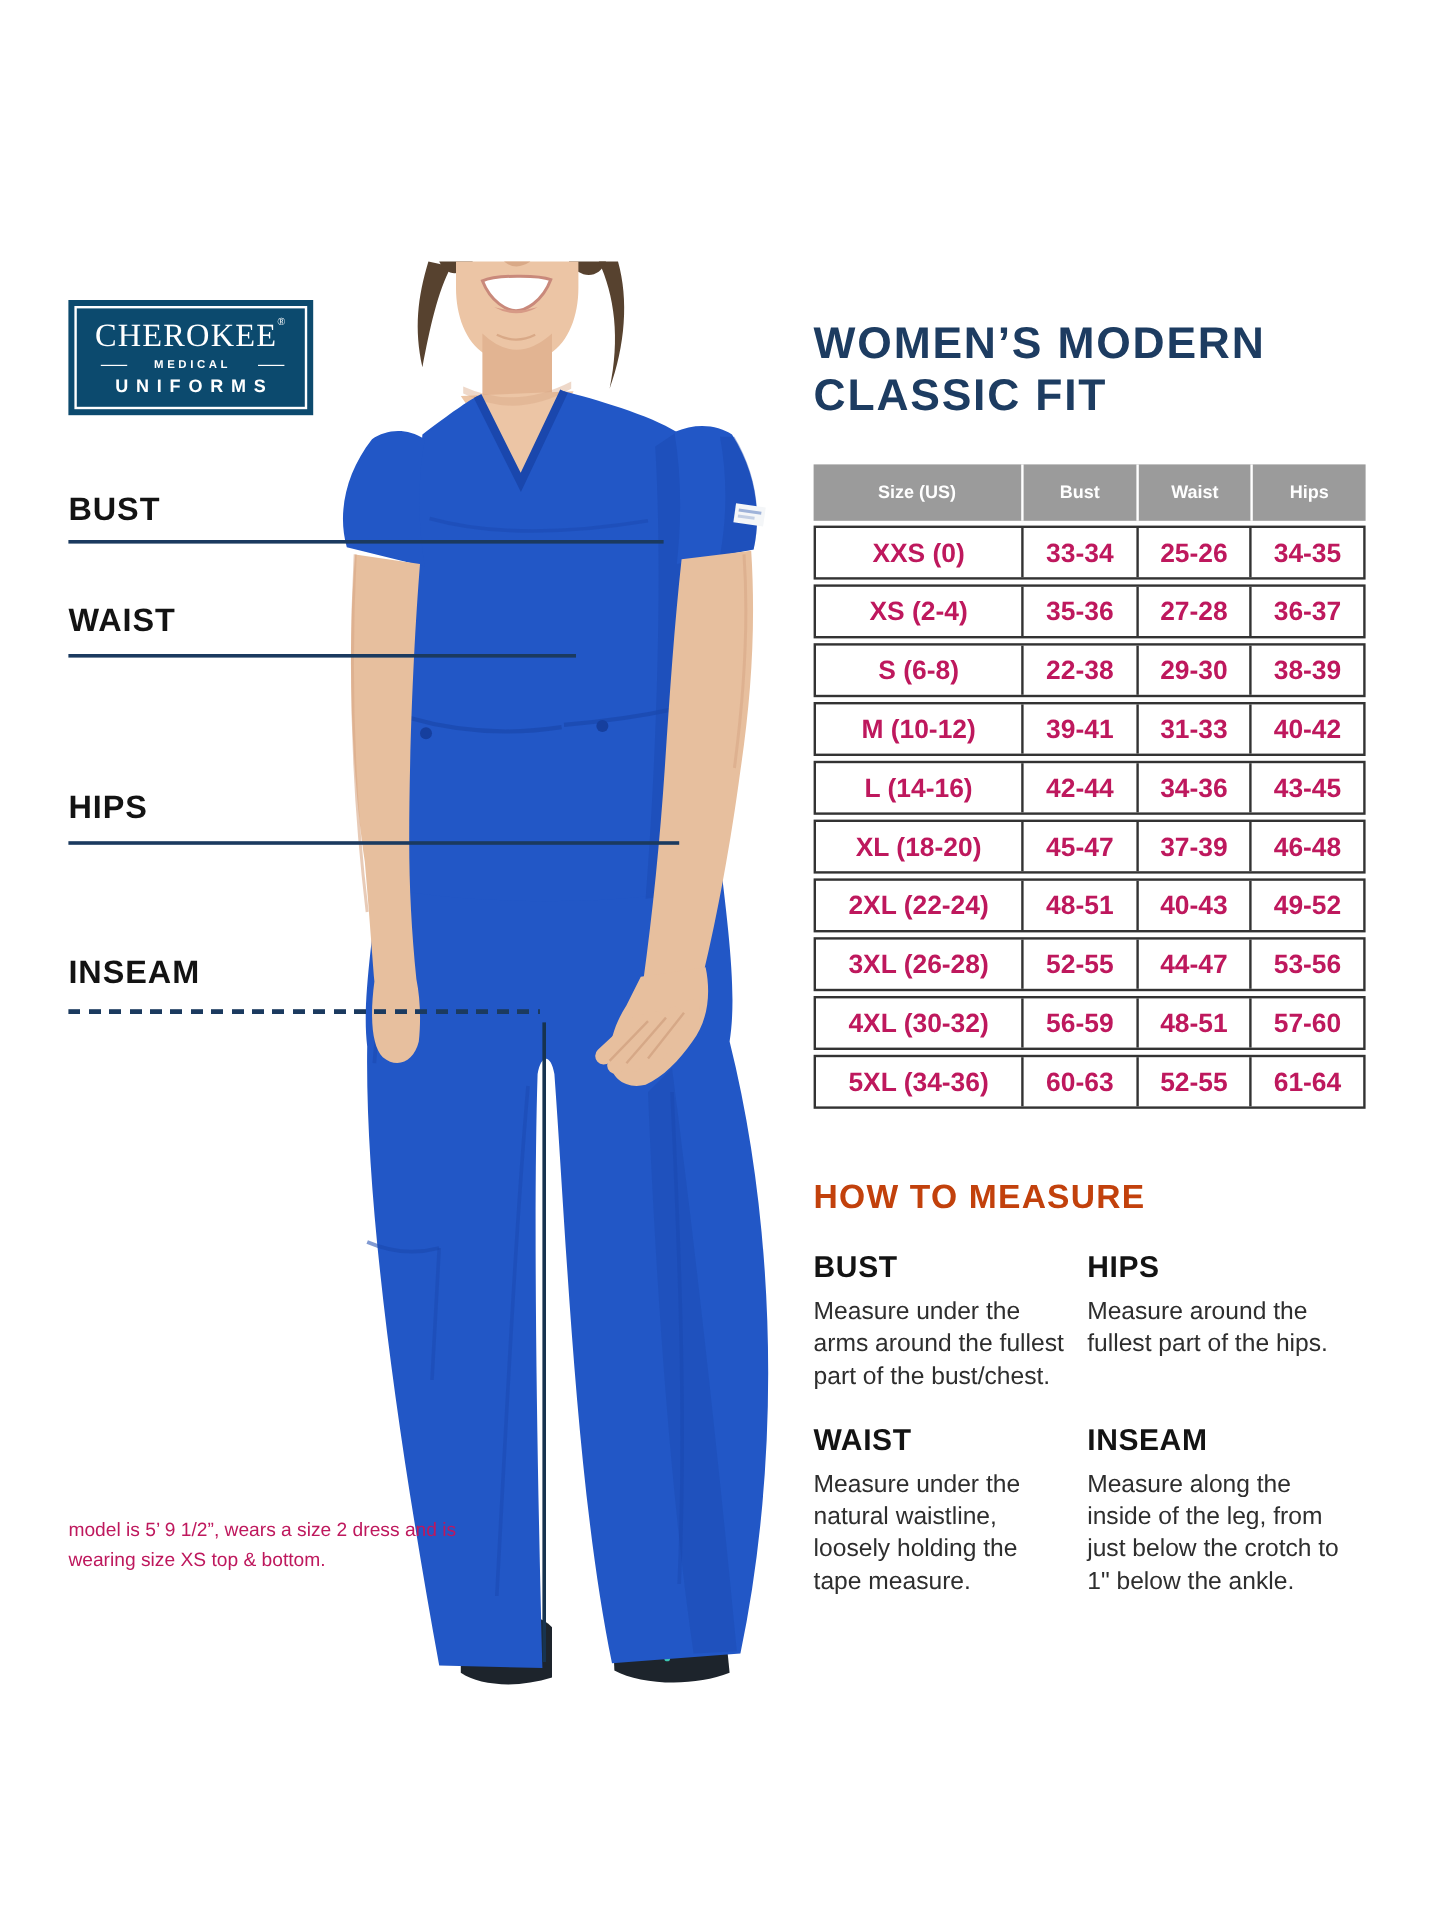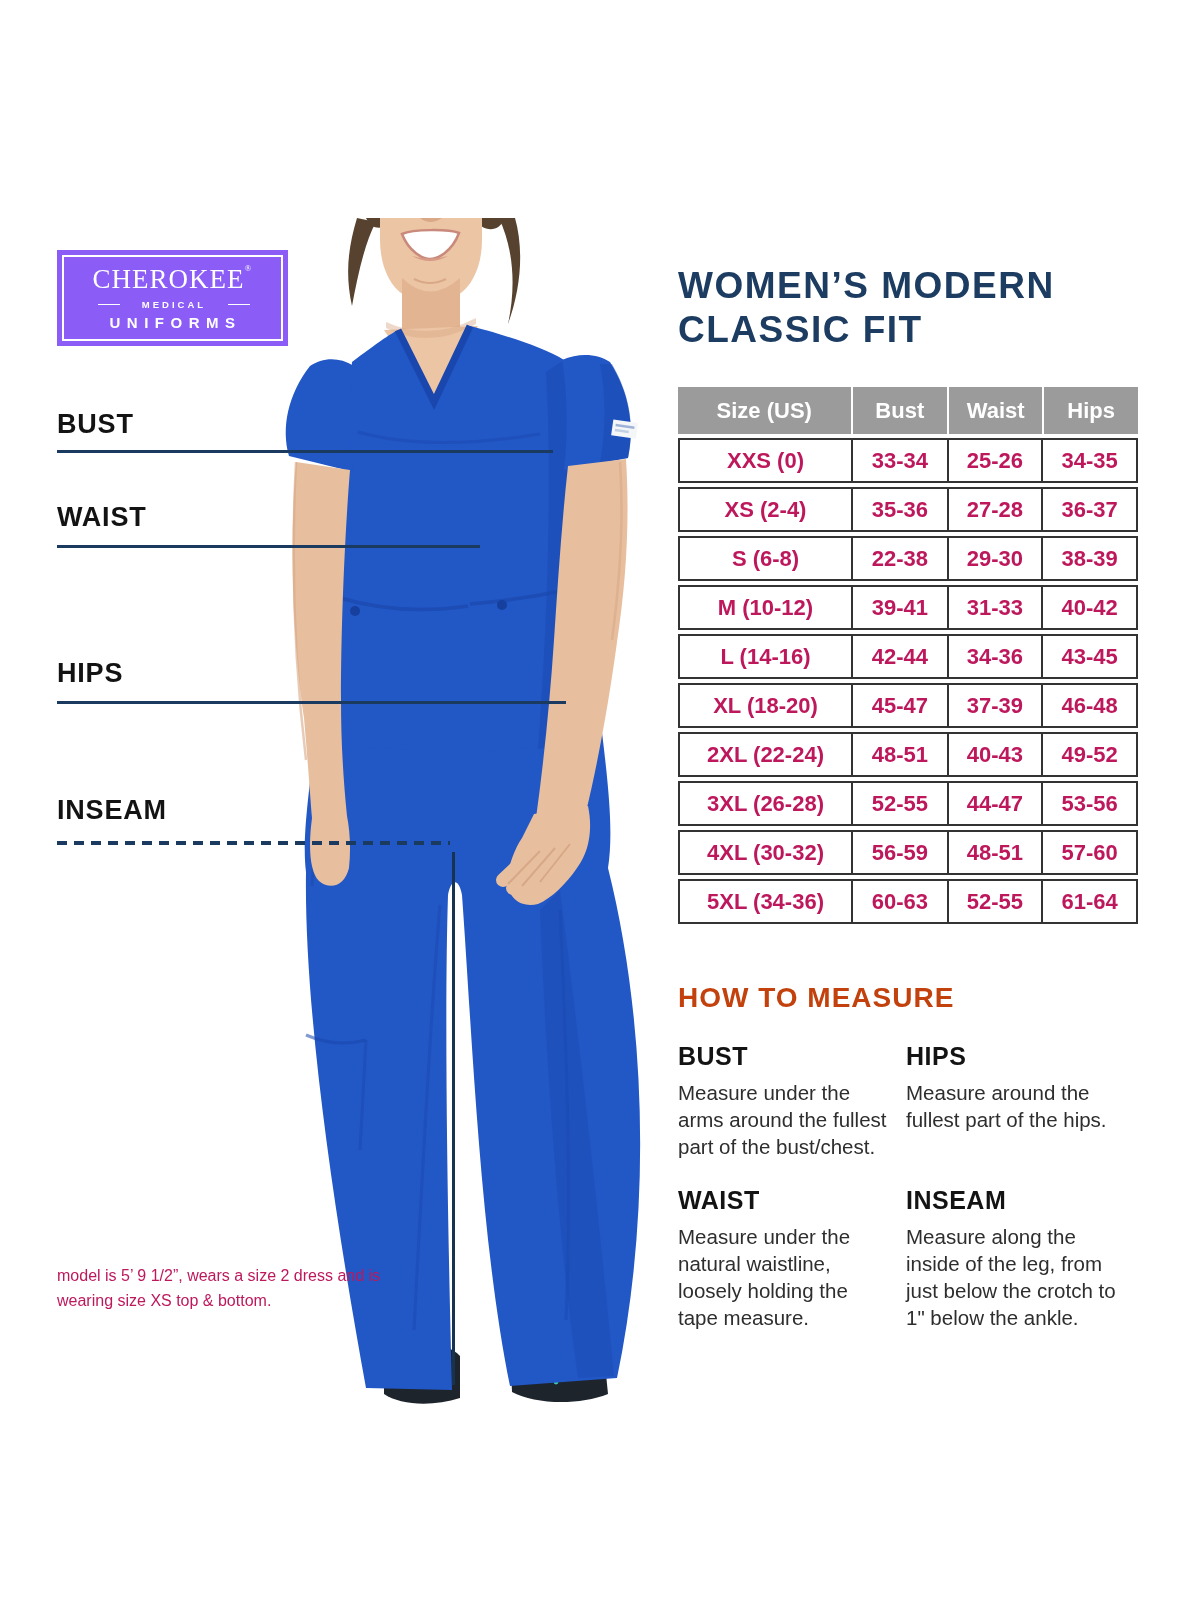--- a/index.html
+++ b/index.html
@@ -4,22 +4,22 @@
 <style>
   * { margin:0; padding:0; box-sizing:border-box; }
   html,body { background:#ffffff; }
   .page {
     position:relative; width:1200px; height:1600px; background:#fff;
     font-family:"Liberation Sans", sans-serif; overflow:hidden;
   }
 
   
   .logo {
-    position:absolute; left:57px; top:250px; width:231px; height:96px;
-    background:#8b5cf6; color:#fff;
+    position:absolute; left:57px; top:250px; width:204px; height:96px;
+    background:#0c4a6e; color:#fff;
   }
   .logo-inner {
     position:absolute; inset:5px; border:2px solid #fff;
     display:flex; flex-direction:column; align-items:center; justify-content:center;
   }
   .logo-brand {
     font-family:"Liberation Serif", serif; font-size:27px; letter-spacing:1px;
     line-height:1; white-space:nowrap;
   }
   .logo-brand .reg { font-size:9px; vertical-align:top; position:relative; top:-2px; }
@@ -55,21 +55,21 @@
 
   
   .title {
     position:absolute; left:678px; top:264px; width:480px;
     font-size:37px; font-weight:800; letter-spacing:1.5px;
     color:#1d3c61; line-height:1.18;
   }
   .size-table { position:absolute; left:678px; top:387px; width:460px; }
   .thead {
     display:flex; background:#9b9b9b; height:47px; align-items:stretch;
-    color:#fff; font-weight:700; font-size:22px;
+    color:#fff; font-weight:700; font-size:15px;
   }
   .thead .c {
     display:flex; align-items:center; justify-content:center; text-align:center;
   }
   .thead .c + .c { border-left:2px solid #fff; }
   .col-size  { width:37.5%; }
   .col-bust  { width:21.0%; }
   .col-waist { width:20.7%; }
   .col-hips  { width:20.8%; }
   .trow {

